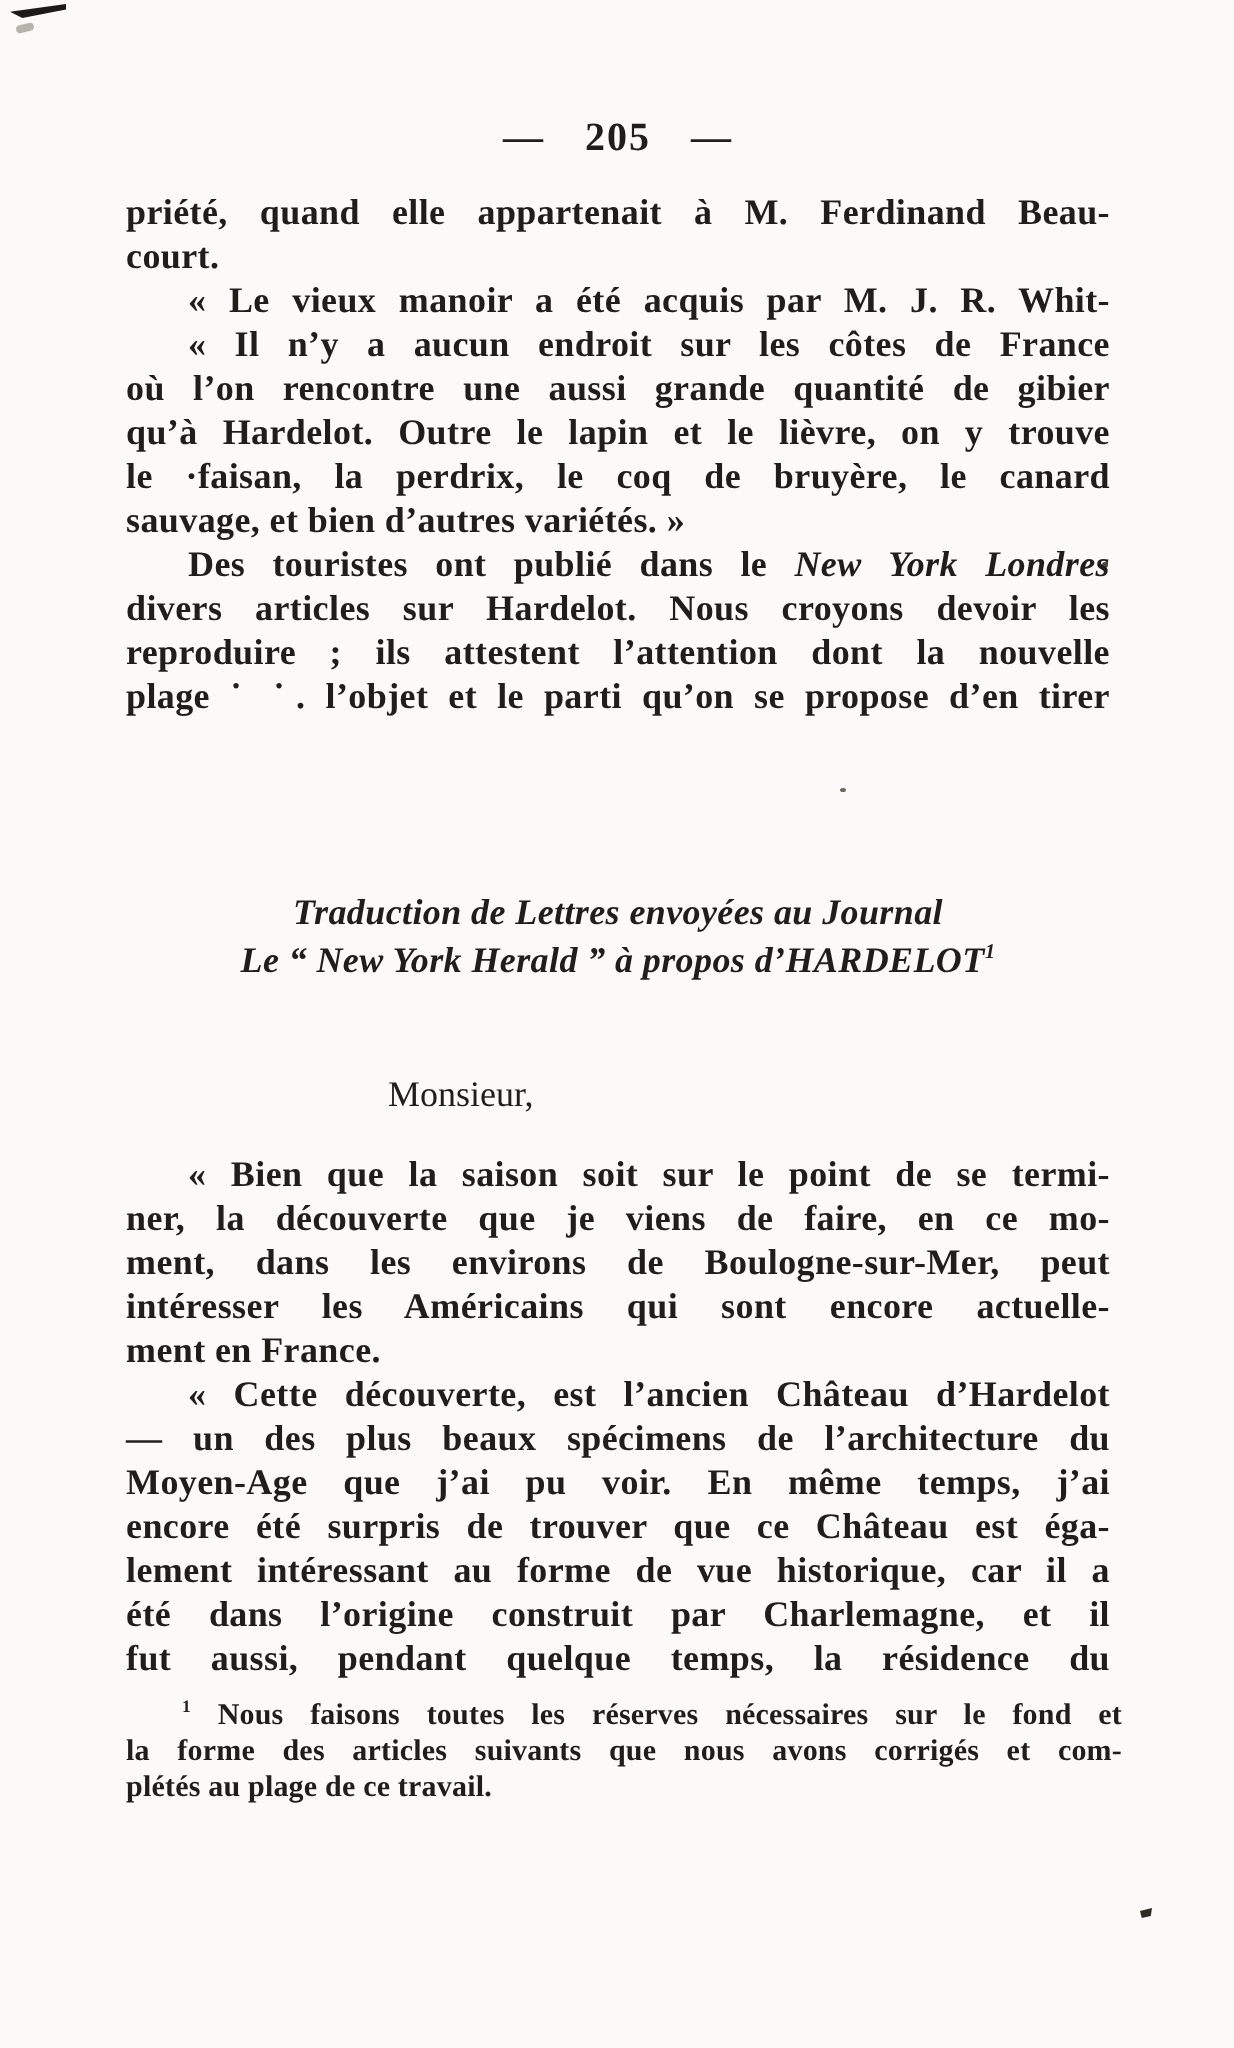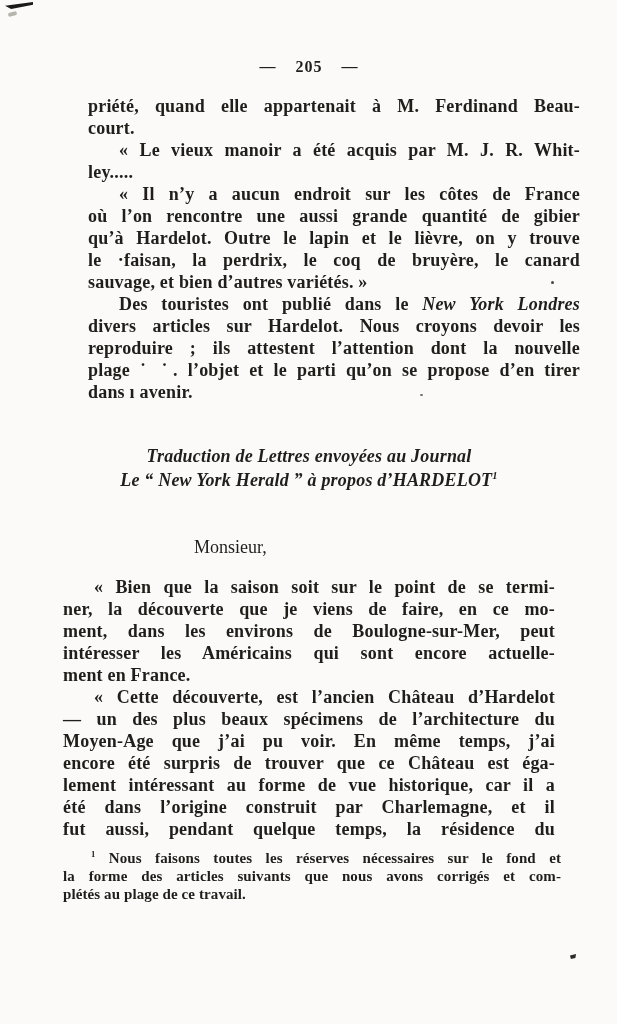--- a/index.html
+++ b/index.html
@@ -17,30 +17,30 @@
     width: 617px;
     height: 1024px;
     background: radial-gradient(ellipse 140% 120% at 50% 45%, #fbfaf8 55%, var(--paper) 85%, #efeeea 100%);
     overflow: hidden;
     color: var(--ink);
   }
   .header {
     position: absolute;
     top: 58px; left: 63px; width: 492px;
     text-align: center;
-    font-size: 16px;
+    font-size: 20px;
     font-weight: 700;
     word-spacing: 14px;
     letter-spacing: 1px;
   }
   .textblock {
     position: absolute;
     left: 63px; width: 492px;
   }
-  .bodyA  { top: 95px; margin-left: 25px; }
+  .bodyA  { top: 95px; }
   .letterB{ top: 576px; }
   .line {
     font-size: 18px;
     line-height: 22px;
     font-weight: 700;
     letter-spacing: 0.2px;
     text-align: left;
   }
   .line.j { text-align: justify; text-align-last: justify; }
   .line.ind { text-indent: 31px; }
@@ -101,31 +101,29 @@
   <div class="artifact speck-a"></div>
   <div class="artifact speck-b"></div>
   <div class="artifact speck-c"></div>
 
   <div class="header">— 205 —</div>
 
   <div class="textblock bodyA">
       <div class="line j"><span>priété, quand elle appartenait à M. Ferdinand Beau-</span></div>
       <div class="line"><span>court.</span></div>
       <div class="line j ind"><span>« Le vieux manoir a été acquis par M. J. R. Whit-</span></div>
-      <div class="line"><span>ley.....</span></div>
       <div class="line j ind"><span>« Il n’y a aucun endroit sur les côtes de France</span></div>
       <div class="line j"><span>où l’on rencontre une aussi grande quantité de gibier</span></div>
       <div class="line j"><span>qu’à Hardelot. Outre le lapin et le lièvre, on y trouve</span></div>
       <div class="line j"><span>le ·faisan, la perdrix, le coq de bruyère, le canard</span></div>
       <div class="line"><span>sauvage, et bien d’autres variétés. »</span></div>
       <div class="line j ind"><span>Des touristes ont publié dans le </span><span class="it">New York Londres</span></div>
       <div class="line j"><span>divers articles sur Hardelot. Nous croyons devoir les</span></div>
       <div class="line j"><span>reproduire ; ils attestent l’attention dont la nouvelle</span></div>
       <div class="line j"><span>plage ˙ ˙. l’objet et le parti qu’on se propose d’en tirer</span></div>
-      <div class="line"><span>dans ı avenir.</span></div>
     </div>
 
   <div class="textblock heading">
       <div class="line"><span class="it">Traduction de Lettres envoyées au Journal</span></div>
       <div class="line"><span class="it">Le “ New York Herald ” à propos d’HARDELOT</span><sup class="it">1</sup></div>
     </div>
 
 
   <div class="salutation">Monsieur,</div>
 

